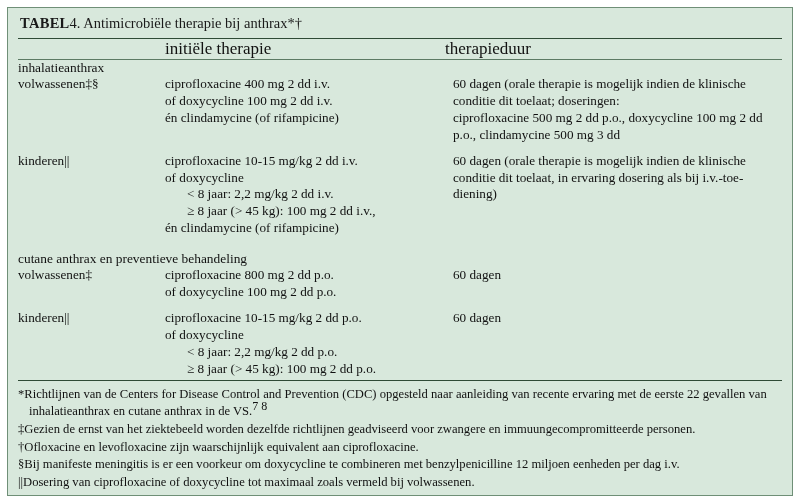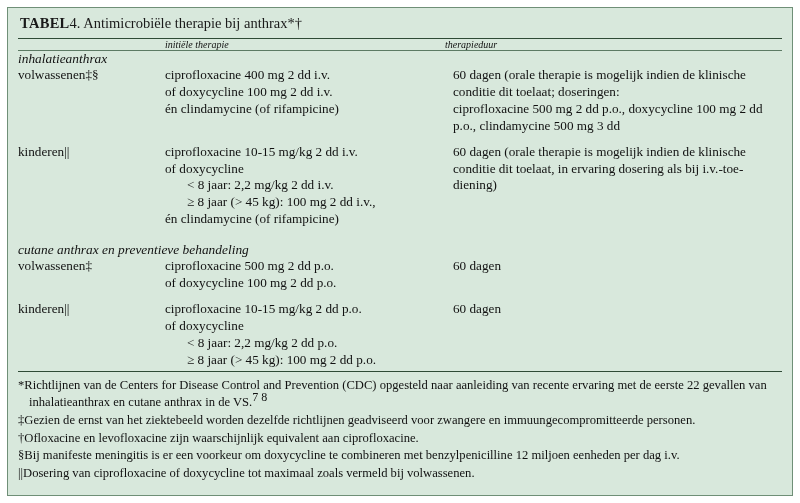--- a/index.html
+++ b/index.html
@@ -60,28 +60,26 @@
     vertical-align: top;
     text-align: left;
     font-weight: normal;
     padding: 0;
   }
   .col-a { width: 143px; }
   .col-b { width: 276px; }
   .col-c { width: auto; }
 
   .hdr-row td {
-    font-style: italic;
-    font-size: 10px;
+    font-size: 17px;
     padding: 5px 0 5px 0;
   }
   .hdr-row td.col-b, .hdr-row td.col-c { padding-left: 4px; }
 
   .sect td {
-    font-style: italic;
     padding: 5px 0 1px 0;
     font-size: 13.4px;
   }
   .body-row td {
     padding: 1px 0 1px 0;
     line-height: 1.28;
   }
   .body-row td.col-b, .body-row td.col-c {
     padding-left: 4px;
     padding-right: 8px;
@@ -186,21 +184,21 @@
             <td colspan="3" style="height:14px"></td>
           </tr>
 
         <tr class="sect">
           <td class="col-a" colspan="3">cutane anthrax en preventieve behandeling</td>
         </tr>
 
         <tr class="body-row">
           <td class="col-a">volwassenen‡</td>
           <td class="col-b">
-            <span class="indent-line">ciprofloxacine 500 mg 2 dd p.o.</span>
+            <span class="indent-line">ciprofloxacine 800 mg 2 dd p.o.</span>
             <span class="indent-line">of doxycycline 100 mg 2 dd p.o.</span>
           </td>
           <td class="col-c">
             <span class="indent-line">60 dagen</span>
           </td>
         </tr>
 
         <tr class="gap-row">
             <td colspan="3"></td>
           </tr>

